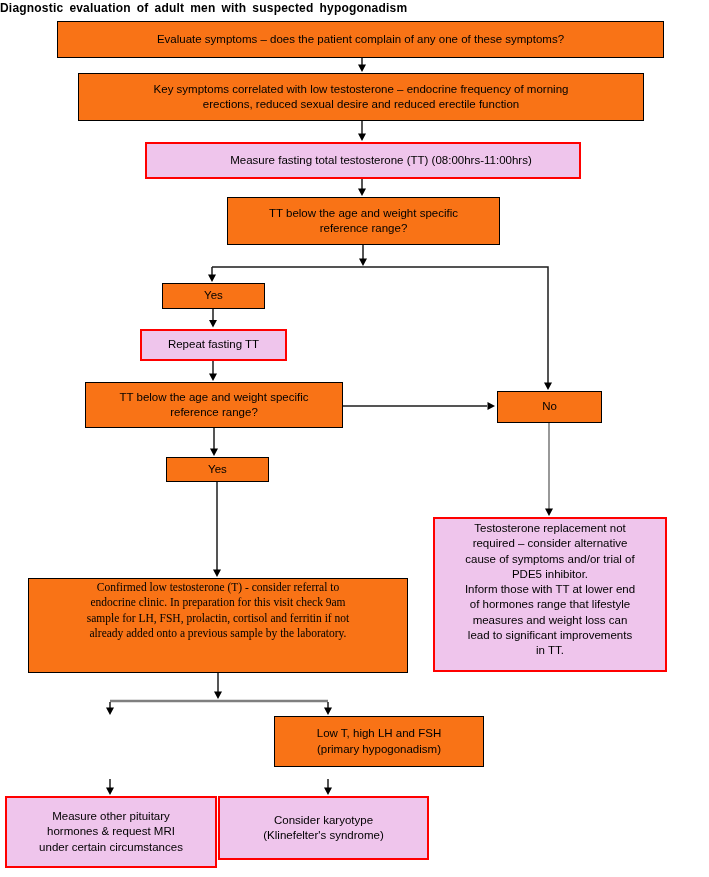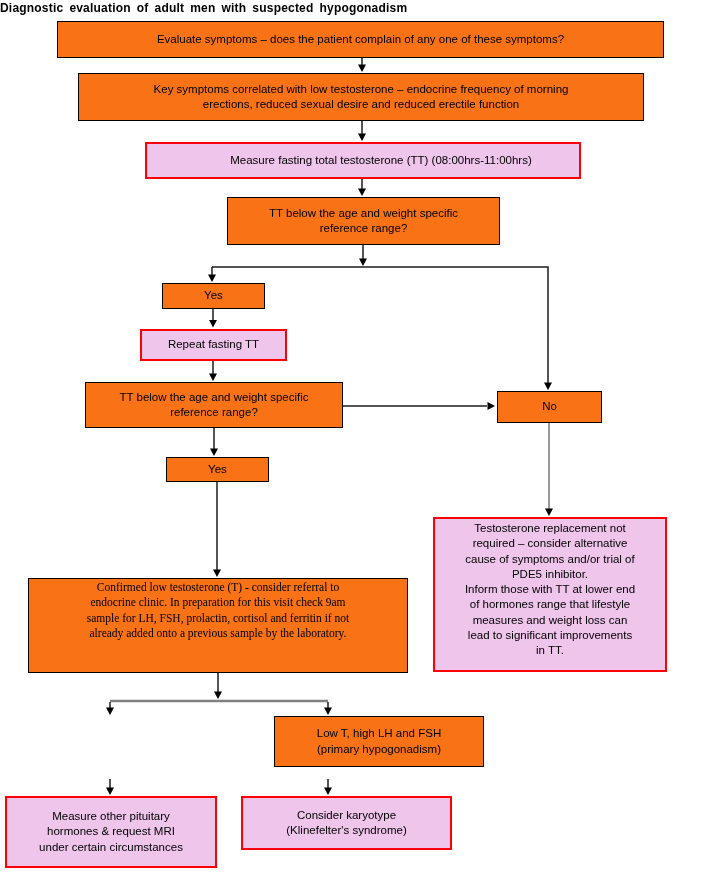--- a/index.html
+++ b/index.html
@@ -44,21 +44,21 @@
   #n-no       { left:497px; top:391px; width:105px; height:32px; }
   #n-yes2     { left:166px; top:457px; width:103px; height:25px; }
   #n-confirmed{ left:28px;  top:578px; width:380px; height:95px;
                 align-items:flex-start; padding-top:1px;font-family:Liberation Serif, serif; }
   #n-noreplace{ left:433px; top:517px; width:234px; height:155px;
                 flex-direction:column; justify-content:flex-start; padding:2px 4px; }
   #n-noreplace p{margin:0;}
   #n-secondary{ left:5px;   top:716px; width:210px; height:63px; }
   #n-primary  { left:242px; top:716px; width:210px; height:51px;margin-left:32px; }
   #n-pituitary{ left:5px;   top:796px; width:212px; height:72px; }
-  #n-karyotype{ left:241px; top:796px; width:211px; height:54px; }
+  #n-karyotype{ left:218px; top:796px; width:211px; height:64px; }
 </style>
 </head>
 <body>
 
 <div class="canvas">
 
   <svg class="wires" width="709" height="877" viewBox="0 0 709 877">
     <g>
       <line class="wire" x1="362" y1="57.5" x2="362" y2="66"></line>
       <polygon class="head" points="362,72 358,64.5 366,64.5"></polygon>

